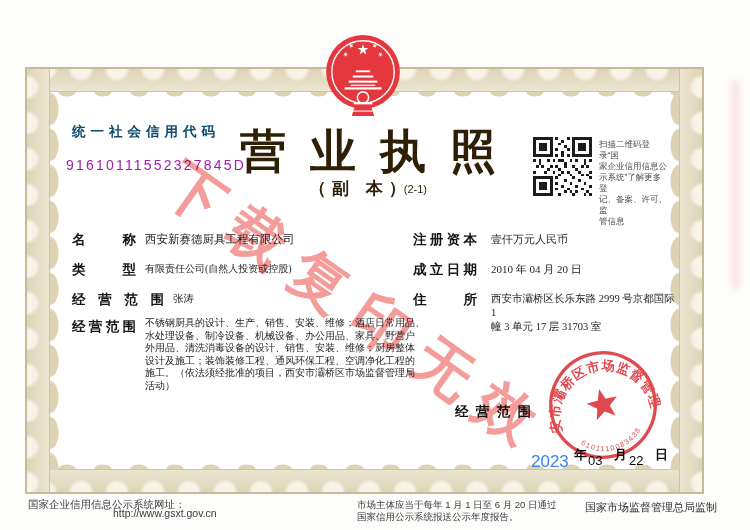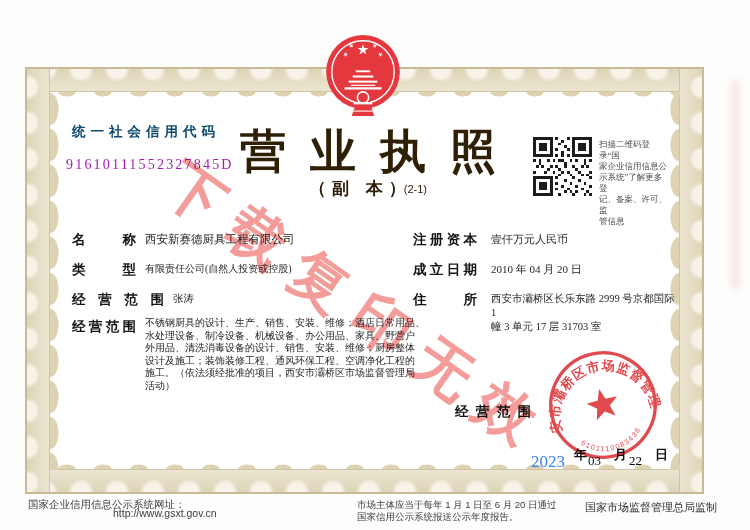--- a/index.html
+++ b/index.html
@@ -32,21 +32,21 @@
   .hump{position:absolute;}
   .hump.top{left:22px;right:22px;top:23px;height:9px;
     background-image:radial-gradient(ellipse 17px 9px at 18px 0px,#ddd3b2 8px,rgba(0,0,0,0) 9px);background-size:36px 9px;}
   .hump.bottom{left:22px;right:22px;bottom:23px;height:9px;
     background-image:radial-gradient(ellipse 17px 9px at 18px 9px,#ddd3b2 8px,rgba(0,0,0,0) 9px);background-size:36px 9px;}
   .hump.left{top:22px;bottom:22px;left:23px;width:9px;
     background-image:radial-gradient(ellipse 9px 17px at 0px 18px,#ddd3b2 8px,rgba(0,0,0,0) 9px);background-size:9px 36px;}
   .hump.right{top:22px;bottom:22px;right:23px;width:9px;
     background-image:radial-gradient(ellipse 9px 17px at 9px 18px,#ddd3b2 8px,rgba(0,0,0,0) 9px);background-size:9px 36px;}
   
-  .serif{font-family:Liberation Serif, serif;}
+  .serif{font-family:Liberation Sans, sans-serif;}
   .credit-label{left:72px;top:123px;font-size:13.5px;font-weight:bold;letter-spacing:5px;color:#0c4a6e;}
   .credit-code{left:66px;top:157px;font-size:14px;letter-spacing:2.2px;color:#a21caf;}
   .title{left:213px;top:121px;width:310px;text-align:center;font-size:46px;font-weight:bold;letter-spacing:24px;text-indent:24px;color:#2f2005;}
   .subtitle{left:213px;top:177px;width:310px;text-align:center;font-size:17px;font-weight:bold;color:#2a1c06;letter-spacing:6px;}
   .subtitle .copyidx{font-size:11px;font-weight:normal;letter-spacing:0;vertical-align:1px;margin-left:-8px;}
   .qr{left:533px;top:137px;width:59px;height:59px;}
   .qr-caption{left:599px;top:139px;width:68px;font-size:8.5px;line-height:11px;color:#4c4c4c;white-space:pre-line;}
   .lbl{display:inline-block;font-size:13.5px;font-weight:bold;color:#141414;
        text-align:justify;text-align-last:justify;width:64px;}
   .lbl5{width:92px;}

